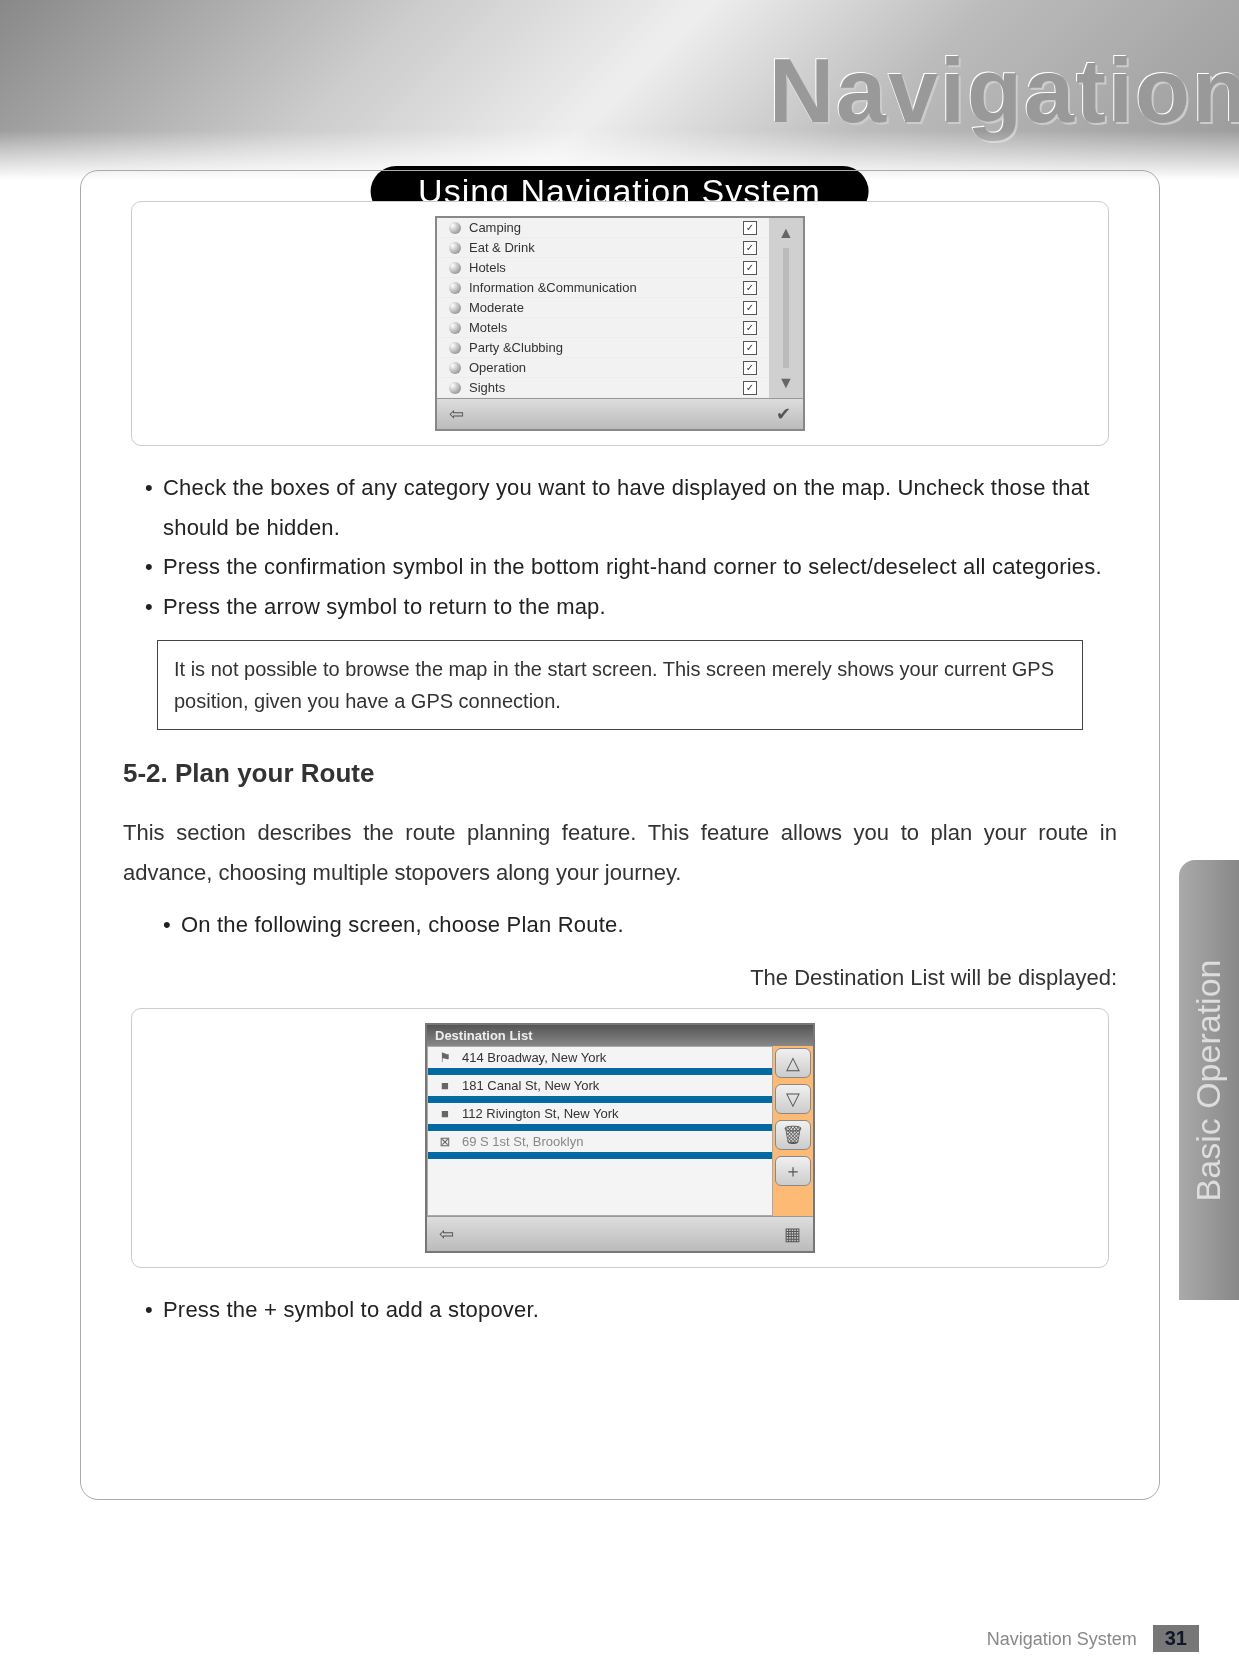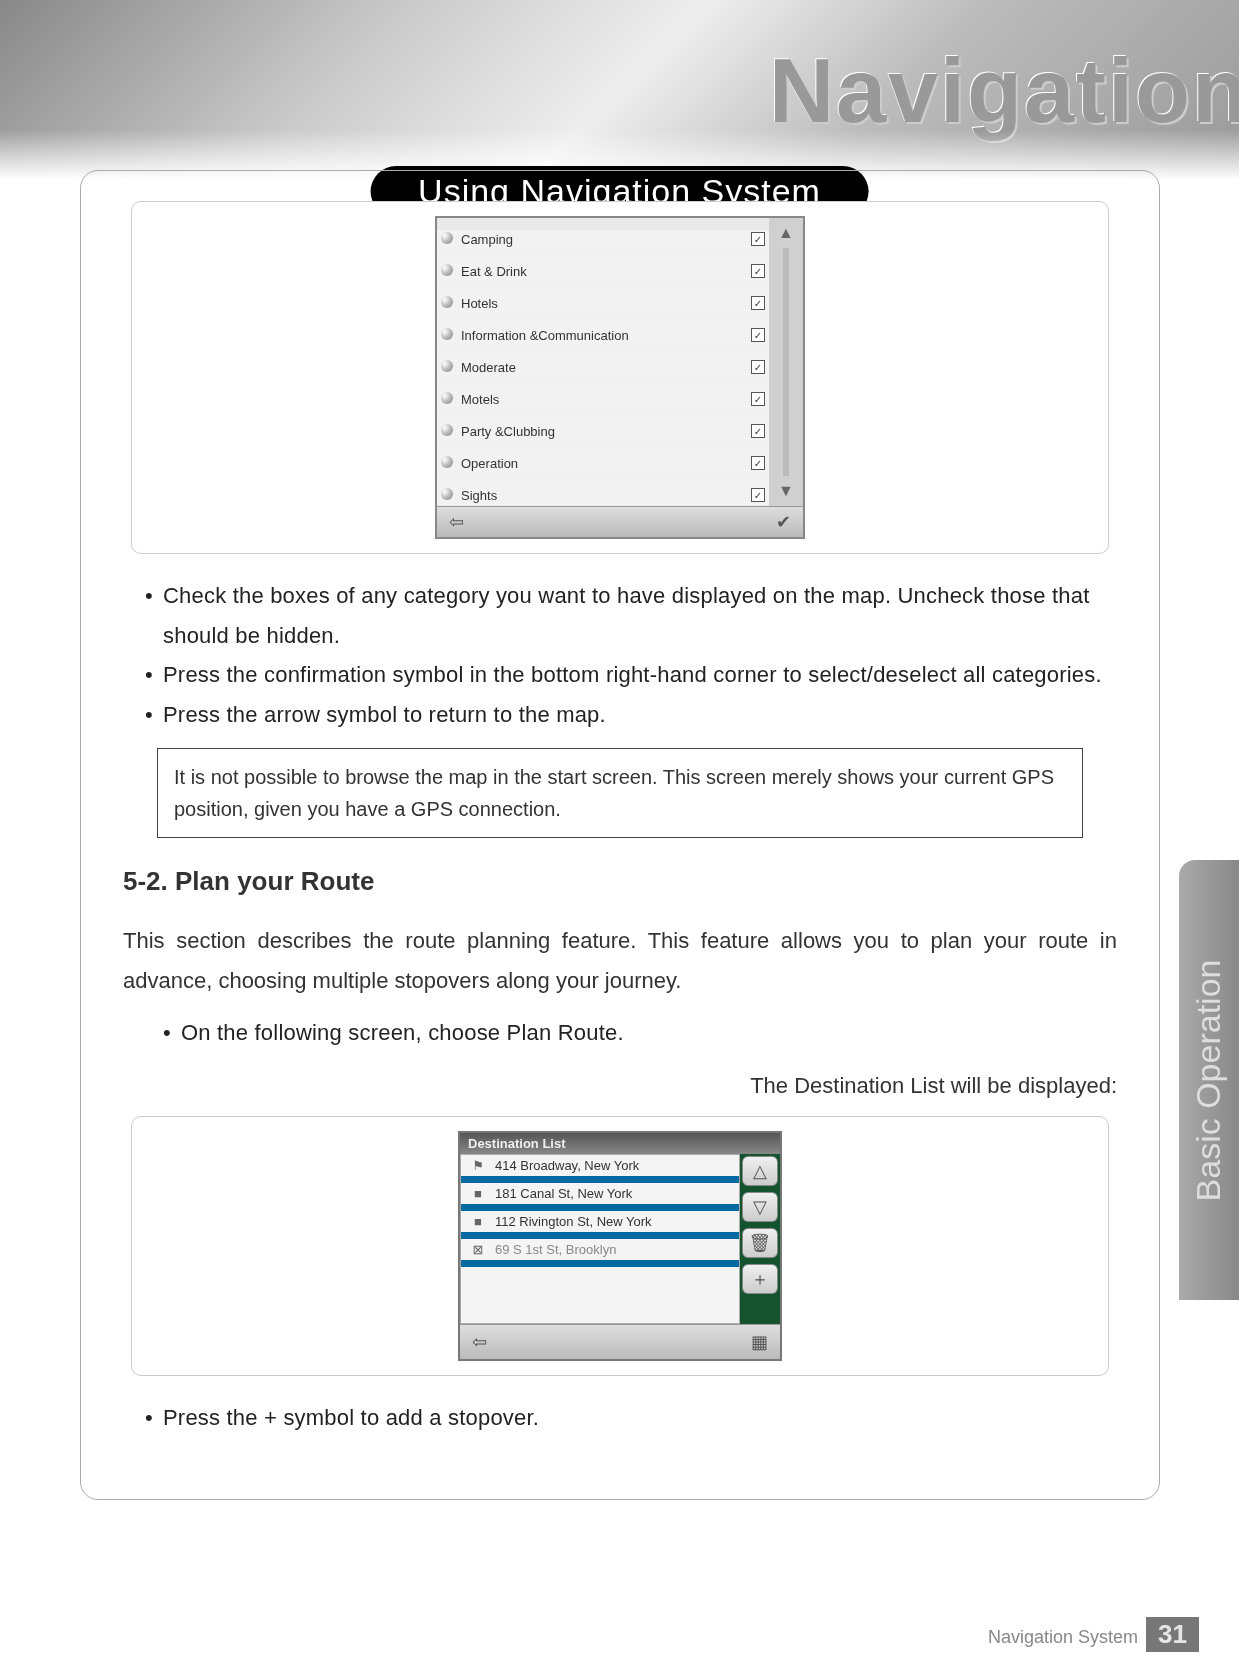--- a/index.html
+++ b/index.html
@@ -69,24 +69,23 @@
   .device-screen {
     width: 370px;
     border: 2px solid #888;
     background: linear-gradient(#e9e9e9,#dcdcdc);
     font-family: Verdana, sans-serif;
     font-size: 13px;
     color: #333;
   }
   .cat-list { background: #f2f2f2; }
   .cat-row {
-    display: flex; 
-    padding: 2px 4px;
+    display: flex; align-items: center;
+    padding: 2px 12px;
     border-bottom: 1px solid rgba(0,0,0,0.02);
-    margin-top: 12px;
   }
   .cat-row .dot {
     width: 12px; height: 12px; border-radius: 50%;
     background: radial-gradient(circle at 30% 30%, #fff, #777);
     margin-right: 8px;
     flex-shrink: 0;
   }
   .cat-row .lbl { flex: 1; }
   .cat-row .cb {
     width: 14px; height: 14px; border: 1px solid #555;
@@ -151,23 +150,23 @@
   }
   .body-text {
     font-size: 22px;
     line-height: 1.8;
     font-family: "Arial Narrow", Arial, sans-serif;
     margin: 0 6px 10px 6px;
     text-align: justify;
   }
 
   .dest-screen {
-    width: 324px;
+    width: 390px;
     border: 2px solid #777;
-    background: #14532d;
+    background: #fdba74;
     font-family: Verdana, sans-serif;
     font-size: 13px;
   }
   .dest-title {
     background: linear-gradient(#555,#888);
     color: #eee;
     font-weight: bold;
     padding: 3px 8px;
     font-size: 13px;
   }
@@ -229,31 +228,31 @@
     color: #ddd;
     font-family: Arial, sans-serif;
   }
 
   .footer {
     position: absolute;
     bottom: 20px;
     right: 40px;
     display: flex;
     align-items: baseline;
-    gap: 8px;
+    gap: 16px;
   }
   .footer .label {
     font-size: 18px;
     color: #888;
     font-family: Arial, sans-serif;
   }
   .footer .pg {
     background: #777;
-    color: #e5e5e5;
-    font-size: 26px;
+    color: #0f172a;
+    font-size: 20px;
     font-weight: bold;
     padding: 2px 12px;
     font-family: Arial, sans-serif;
   }
 </style>
 </head>
 <body>
 
 <div class="header-img">
   <div class="nav-title">Navigation</div>

